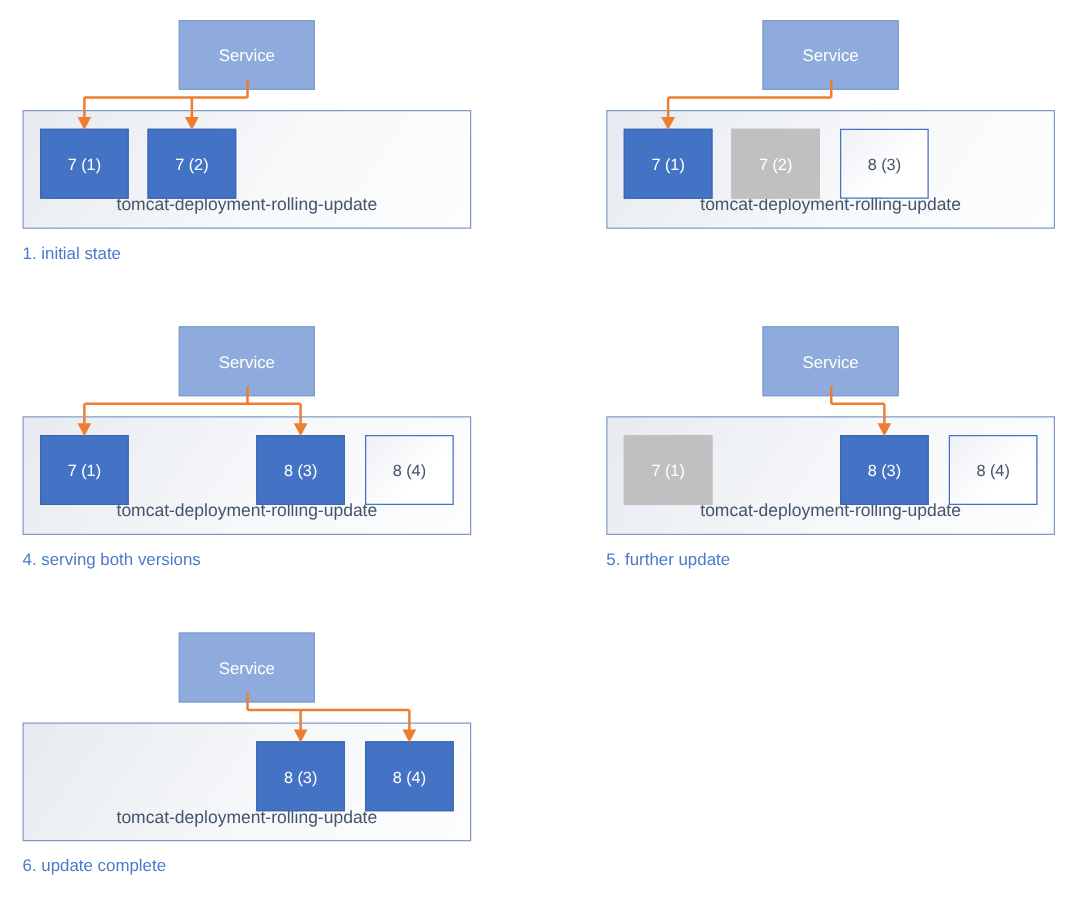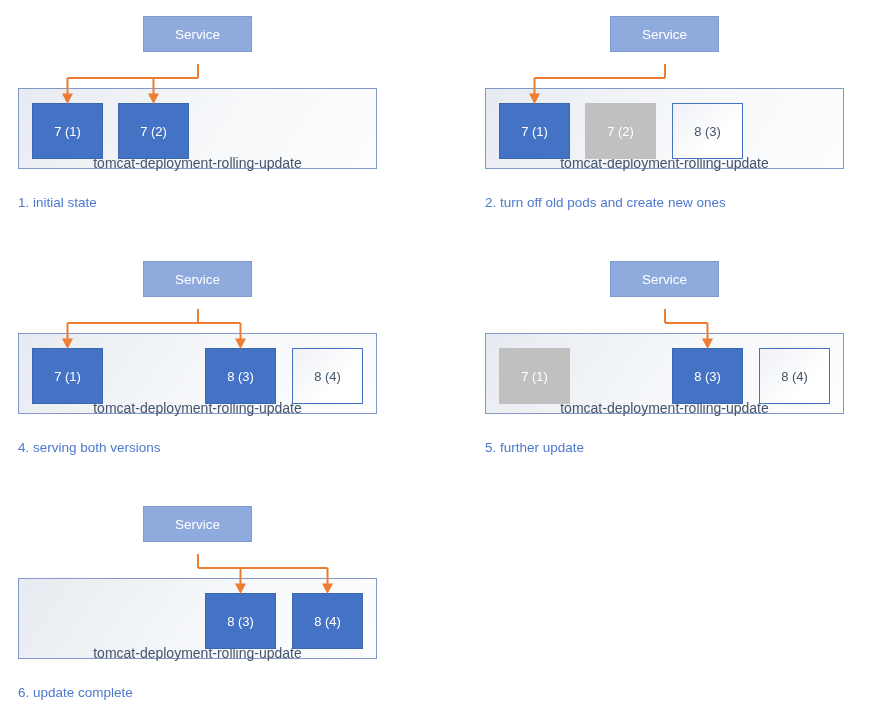--- a/index.html
+++ b/index.html
@@ -18,37 +18,37 @@
   .stage {
     position: absolute;
     width: 435px;
     height: 230px;
   }
   .service {
     position: absolute;
     left: 143px;
     top: 16px;
     width: 109px;
-    height: 36px;
+    height: 56px;
     box-sizing: border-box;
     background: var(--service-fill);
     border: 1px solid var(--service-border);
     color: #ffffff;
     display: flex;
     align-items: center;
     justify-content: center;
     font-size: 13.5px;
     z-index: 1;
   }
   .deployment {
     position: absolute;
     left: 18px;
     top: 88px;
     width: 359px;
-    height: 81px;
+    height: 95px;
     box-sizing: border-box;
     border: 1px solid var(--container-border);
     background: linear-gradient(125deg, #e7eaf0 0%, #f6f8fa 55%, #fdfdfe 100%);
     z-index: 0;
   }
   .deployment-label {
     position: absolute;
     left: 0;
     right: 0;
     top: 66px;
@@ -132,21 +132,20 @@
         <polygon points="62,93.5 73,93.5 67.5,104"></polygon>
         <path d="M 153.5 78 V 94"></path>
         <polygon points="148,93.5 159,93.5 153.5,104"></polygon>
       </svg>
     </section>
     <section class="stage" style="left: 467px; top: 0px;">
       <div class="service">Service</div>
       <div class="deployment">
         <div class="deployment-label">tomcat-deployment-rolling-update</div>
       </div>
-      <div class="caption">2. turn off old pods and create new ones</div>
     <div class="pod active" style="left: 32px;">7 (1)</div>
       <div class="pod terminating" style="left: 118px;">7 (2)</div>
       <div class="pod pending" style="left: 205px;">8 (3)</div>
       <svg class="arrows" viewBox="0 0 435 230">
         <path d="M 198 64 V 78 M 67.5 78 H 198"></path>
         <path d="M 67.5 78 V 94"></path>
         <polygon points="62,93.5 73,93.5 67.5,104"></polygon>
       </svg>
     </section>
     <section class="stage" style="left: 0px; top: 245px;">

